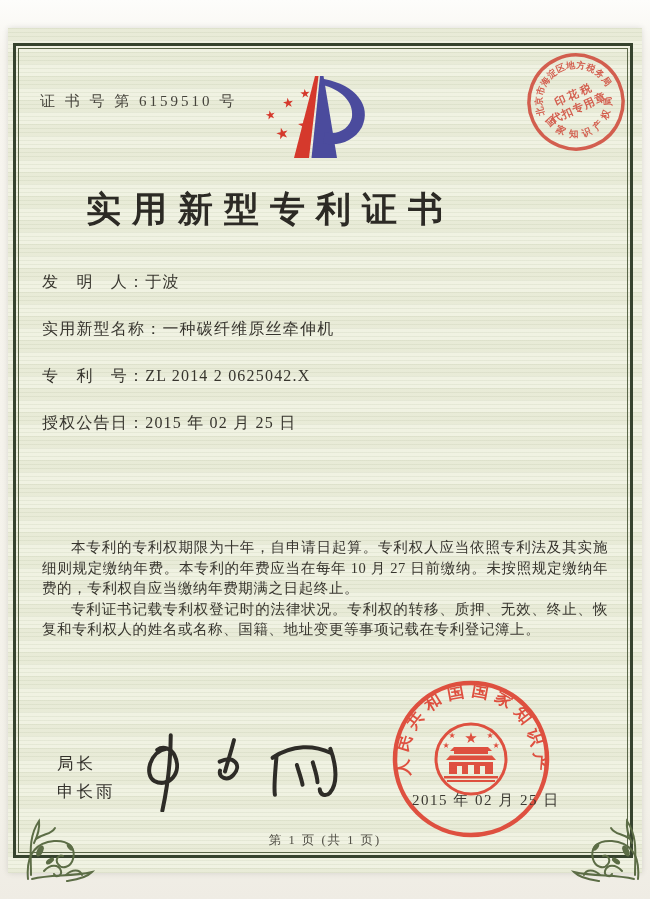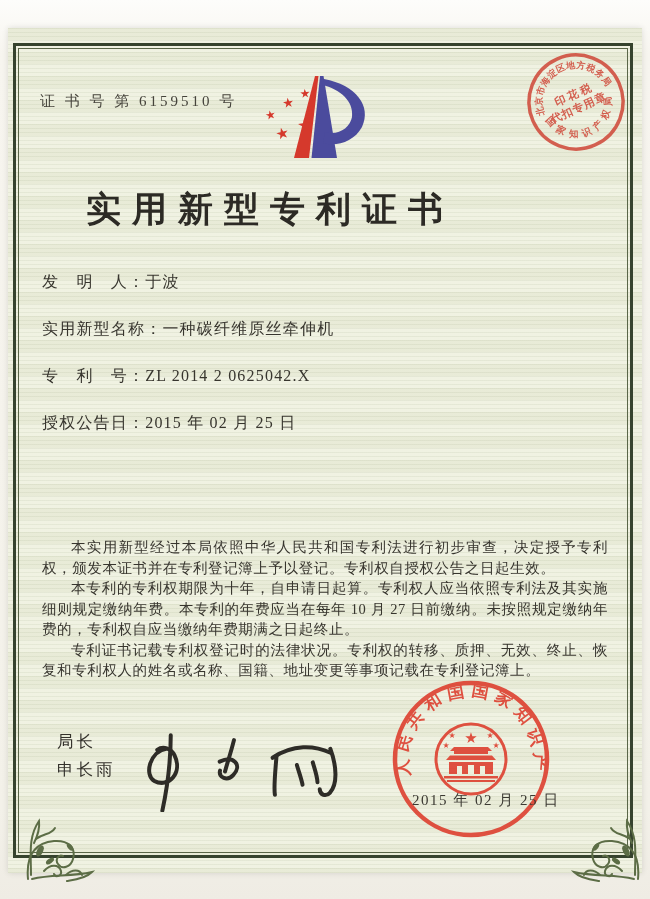--- a/index.html
+++ b/index.html
@@ -33,21 +33,21 @@
     font-size:15px;letter-spacing:3px;color:#45433b;
   }
   .title{
     position:absolute;left:0;top:186px;width:540px;text-align:center;
     font-size:35px;font-weight:700;letter-spacing:11px;color:#2c2a25;
   }
   .fields{position:absolute;left:42px;top:272px;width:560px;}
   .field-row{font-size:16px;line-height:20px;margin-bottom:27px;color:#37352e;letter-spacing:1.2px;white-space:nowrap;}
   .paragraphs{position:absolute;left:42px;top:537px;width:566px;color:#37352e;}
   .paragraphs p{margin:0;font-size:14.5px;line-height:20.5px;text-indent:2em;text-align:justify;letter-spacing:0.6px;}
-  .director{position:absolute;left:57px;top:728px;font-size:16.5px;letter-spacing:3px;color:#34322c;line-height:28px;}
+  .director{position:absolute;left:57px;top:750px;font-size:16.5px;letter-spacing:3px;color:#34322c;line-height:28px;}
   .signature-svg{position:absolute;left:138px;top:730px;}
   .office-seal{position:absolute;left:386px;top:674px;}
   .issue-date{
     position:absolute;left:412px;top:791px;z-index:5;
     font-size:15px;letter-spacing:1.5px;color:#3c3a33;
   }
   .page-footer{
     position:absolute;left:0;top:832px;width:650px;text-align:center;
     font-size:12.5px;letter-spacing:2px;color:#4e4c43;
   }
@@ -133,21 +133,20 @@
   <div class="title">实用新型专利证书</div>
 
   <div class="fields">
     <div class="field-row"><span>发　明　人：</span><span>于波</span></div>
     <div class="field-row"><span>实用新型名称：</span><span>一种碳纤维原丝牵伸机</span></div>
     <div class="field-row"><span>专　利　号：</span><span>ZL 2014 2 0625042.X</span></div>
     <div class="field-row"><span>授权公告日：</span><span>2015 年 02 月 25 日</span></div>
   </div>
 
   <div class="paragraphs">
-    <p>本实用新型经过本局依照中华人民共和国专利法进行初步审查，决定授予专利权，颁发本证书并在专利登记簿上予以登记。专利权自授权公告之日起生效。</p>
     <p>本专利的专利权期限为十年，自申请日起算。专利权人应当依照专利法及其实施细则规定缴纳年费。本专利的年费应当在每年 10 月 27 日前缴纳。未按照规定缴纳年费的，专利权自应当缴纳年费期满之日起终止。</p>
     <p>专利证书记载专利权登记时的法律状况。专利权的转移、质押、无效、终止、恢复和专利权人的姓名或名称、国籍、地址变更等事项记载在专利登记簿上。</p>
   </div>
 
   <div class="director">
     <div>局长</div>
     <div>申长雨</div>
   </div>
 
   <svg class="signature-svg" width="215" height="82" viewBox="0 0 215 82">
@@ -192,13 +191,14 @@
           <rect x="71" y="92" width="5" height="8"></rect>
           <rect x="82" y="91" width="6" height="9"></rect>
           <rect x="94" y="92" width="5" height="8"></rect>
         </g>
       </g>
     </g>
   </svg>
 
   <div class="issue-date">2015 年 02 月 25 日</div>
 
+  <div class="page-footer">第 1 页 (共 1 页)</div>
 </div>
 
 </body></html>

